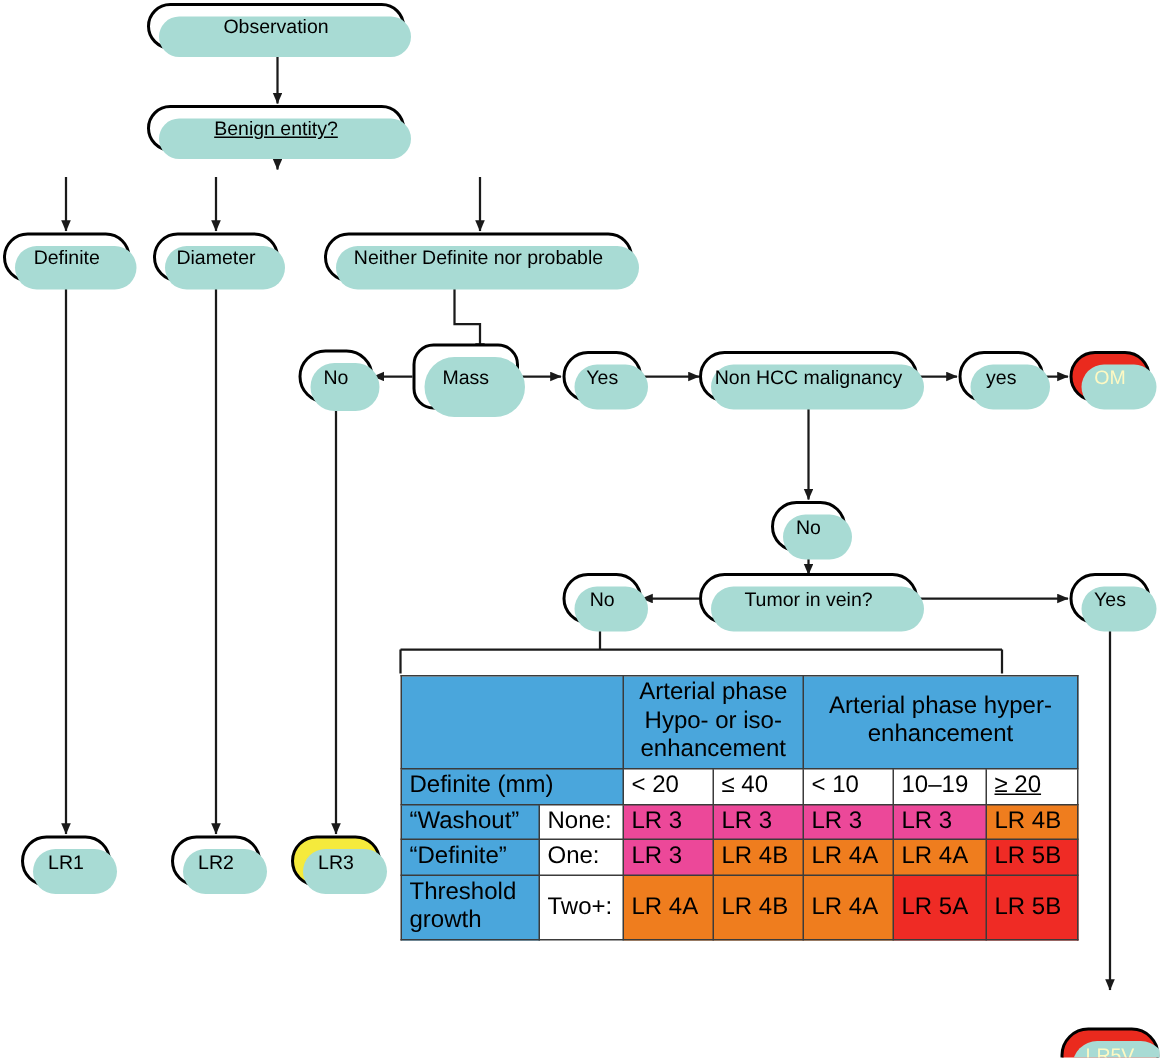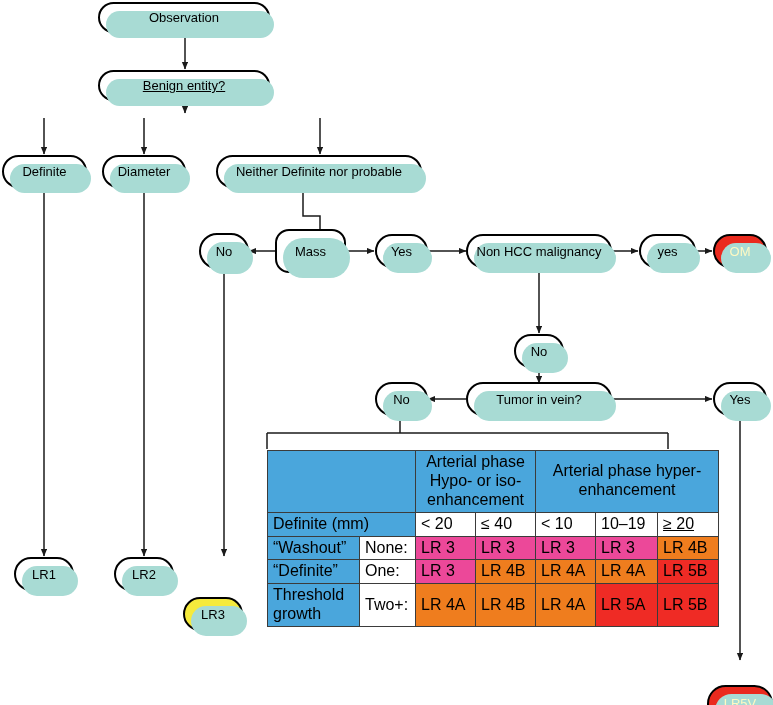--- a/index.html
+++ b/index.html
@@ -211,21 +211,21 @@
   </div>
 
   <div class="node" style="left:14px; top:557px; width:60px; height:34px;">
     <span class="lbl">LR1</span>
   </div>
 
   <div class="node" style="left:114px; top:557px; width:60px; height:34px;">
     <span class="lbl">LR2</span>
   </div>
 
-  <div class="node yellow" style="left:183px; top:557px; width:60px; height:34px;margin-top:40px;">
+  <div class="node yellow" style="left:194px; top:557px; width:60px; height:34px;">
     <span class="lbl">LR3</span>
   </div>
 
   <div class="node red" style="left:707px; top:685px; width:66px; height:37px;">
     <span class="lbl">LR5V</span>
   </div>
 
   <table id="lirads-table">
     <colgroup>
       <col style="width:92px">

